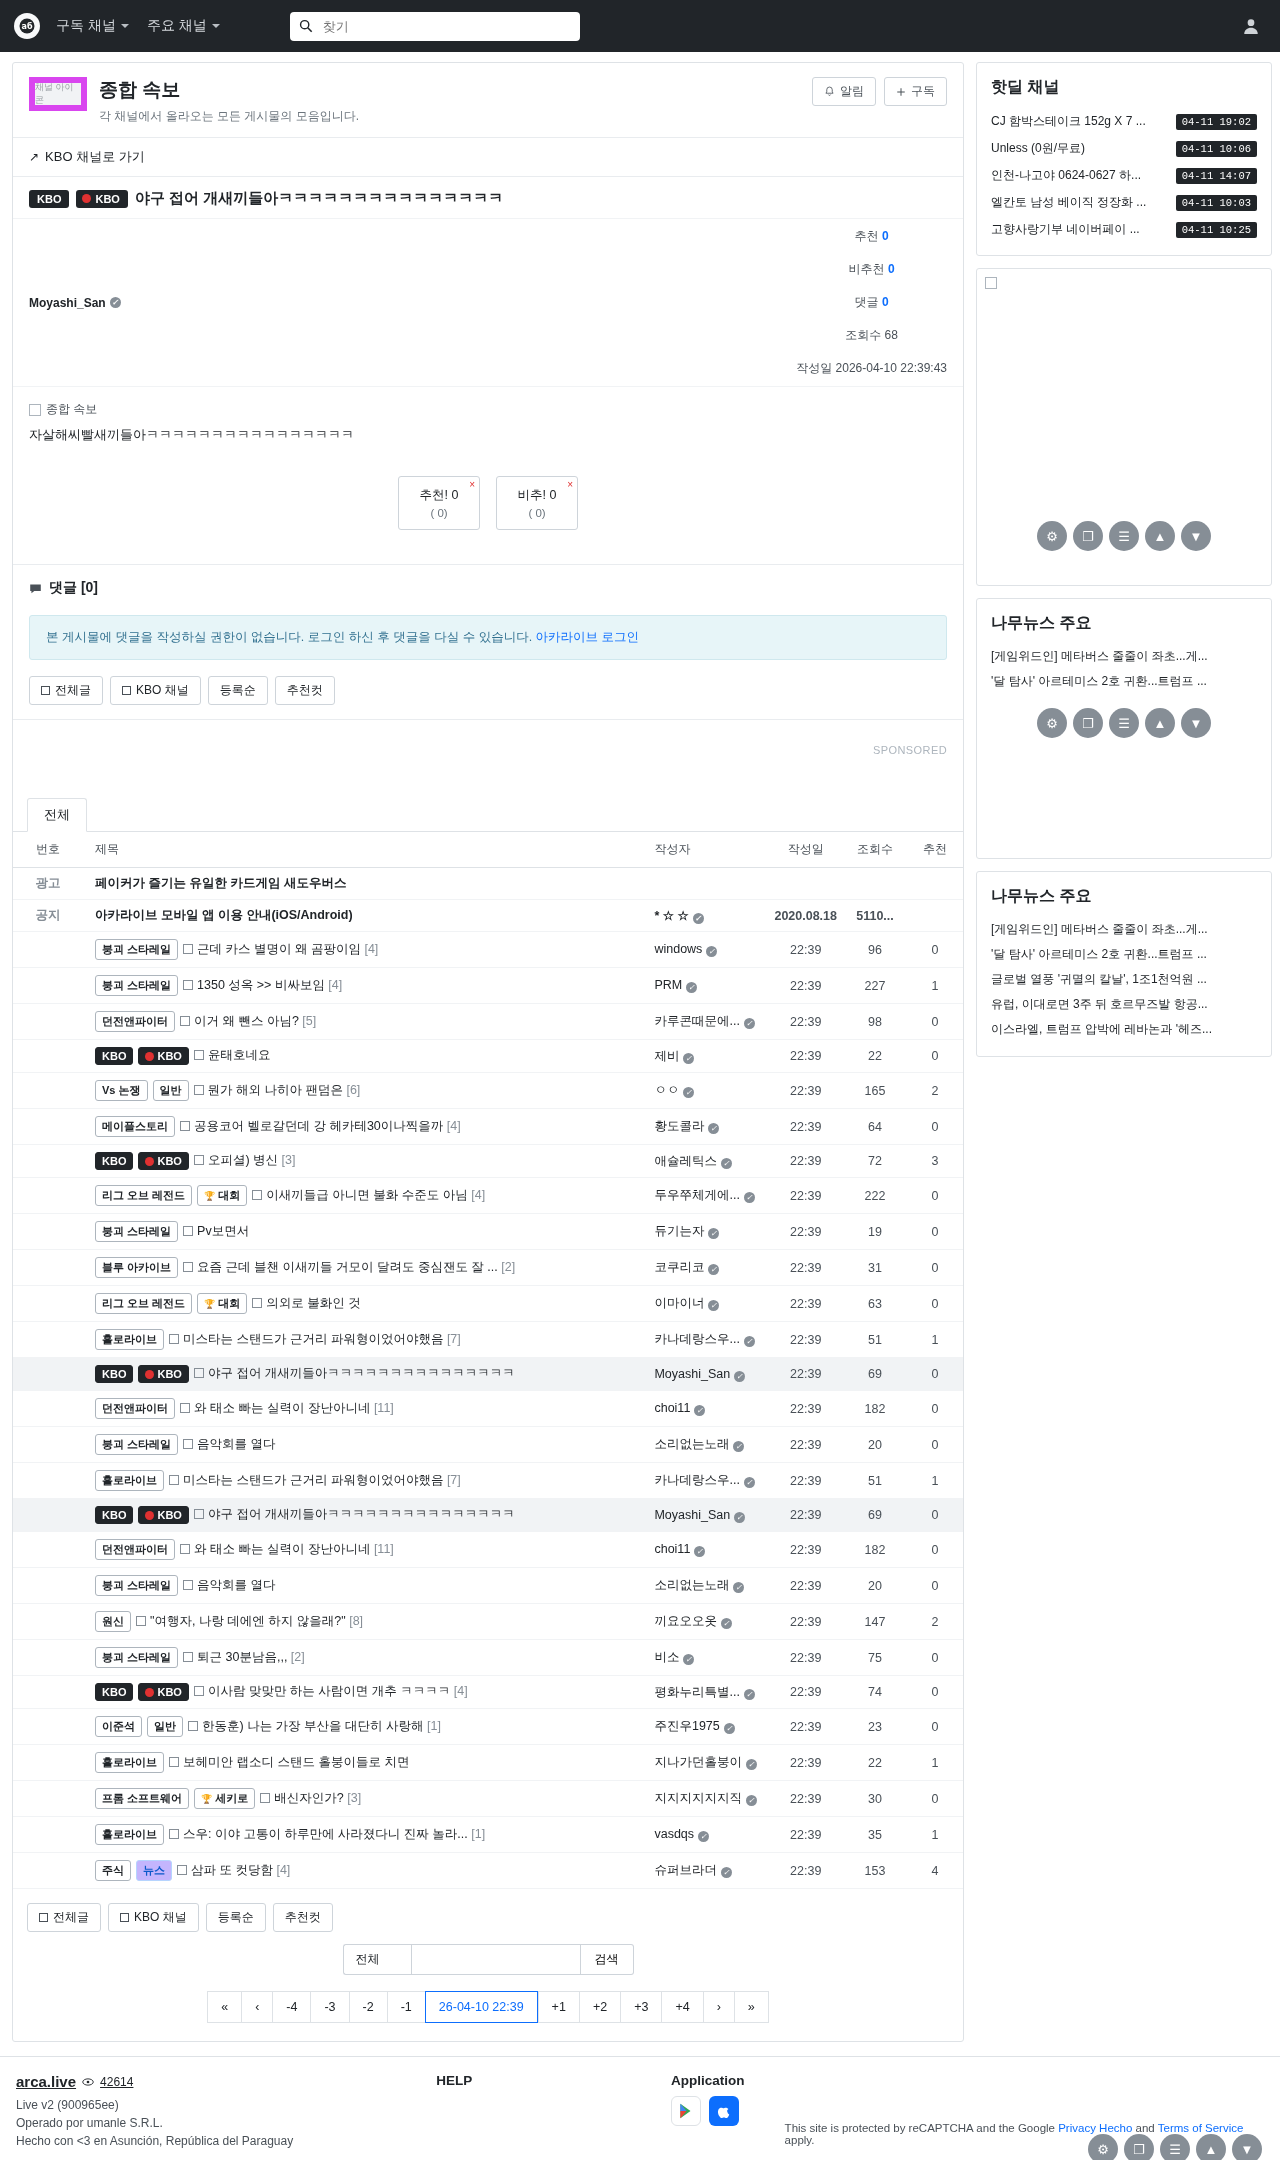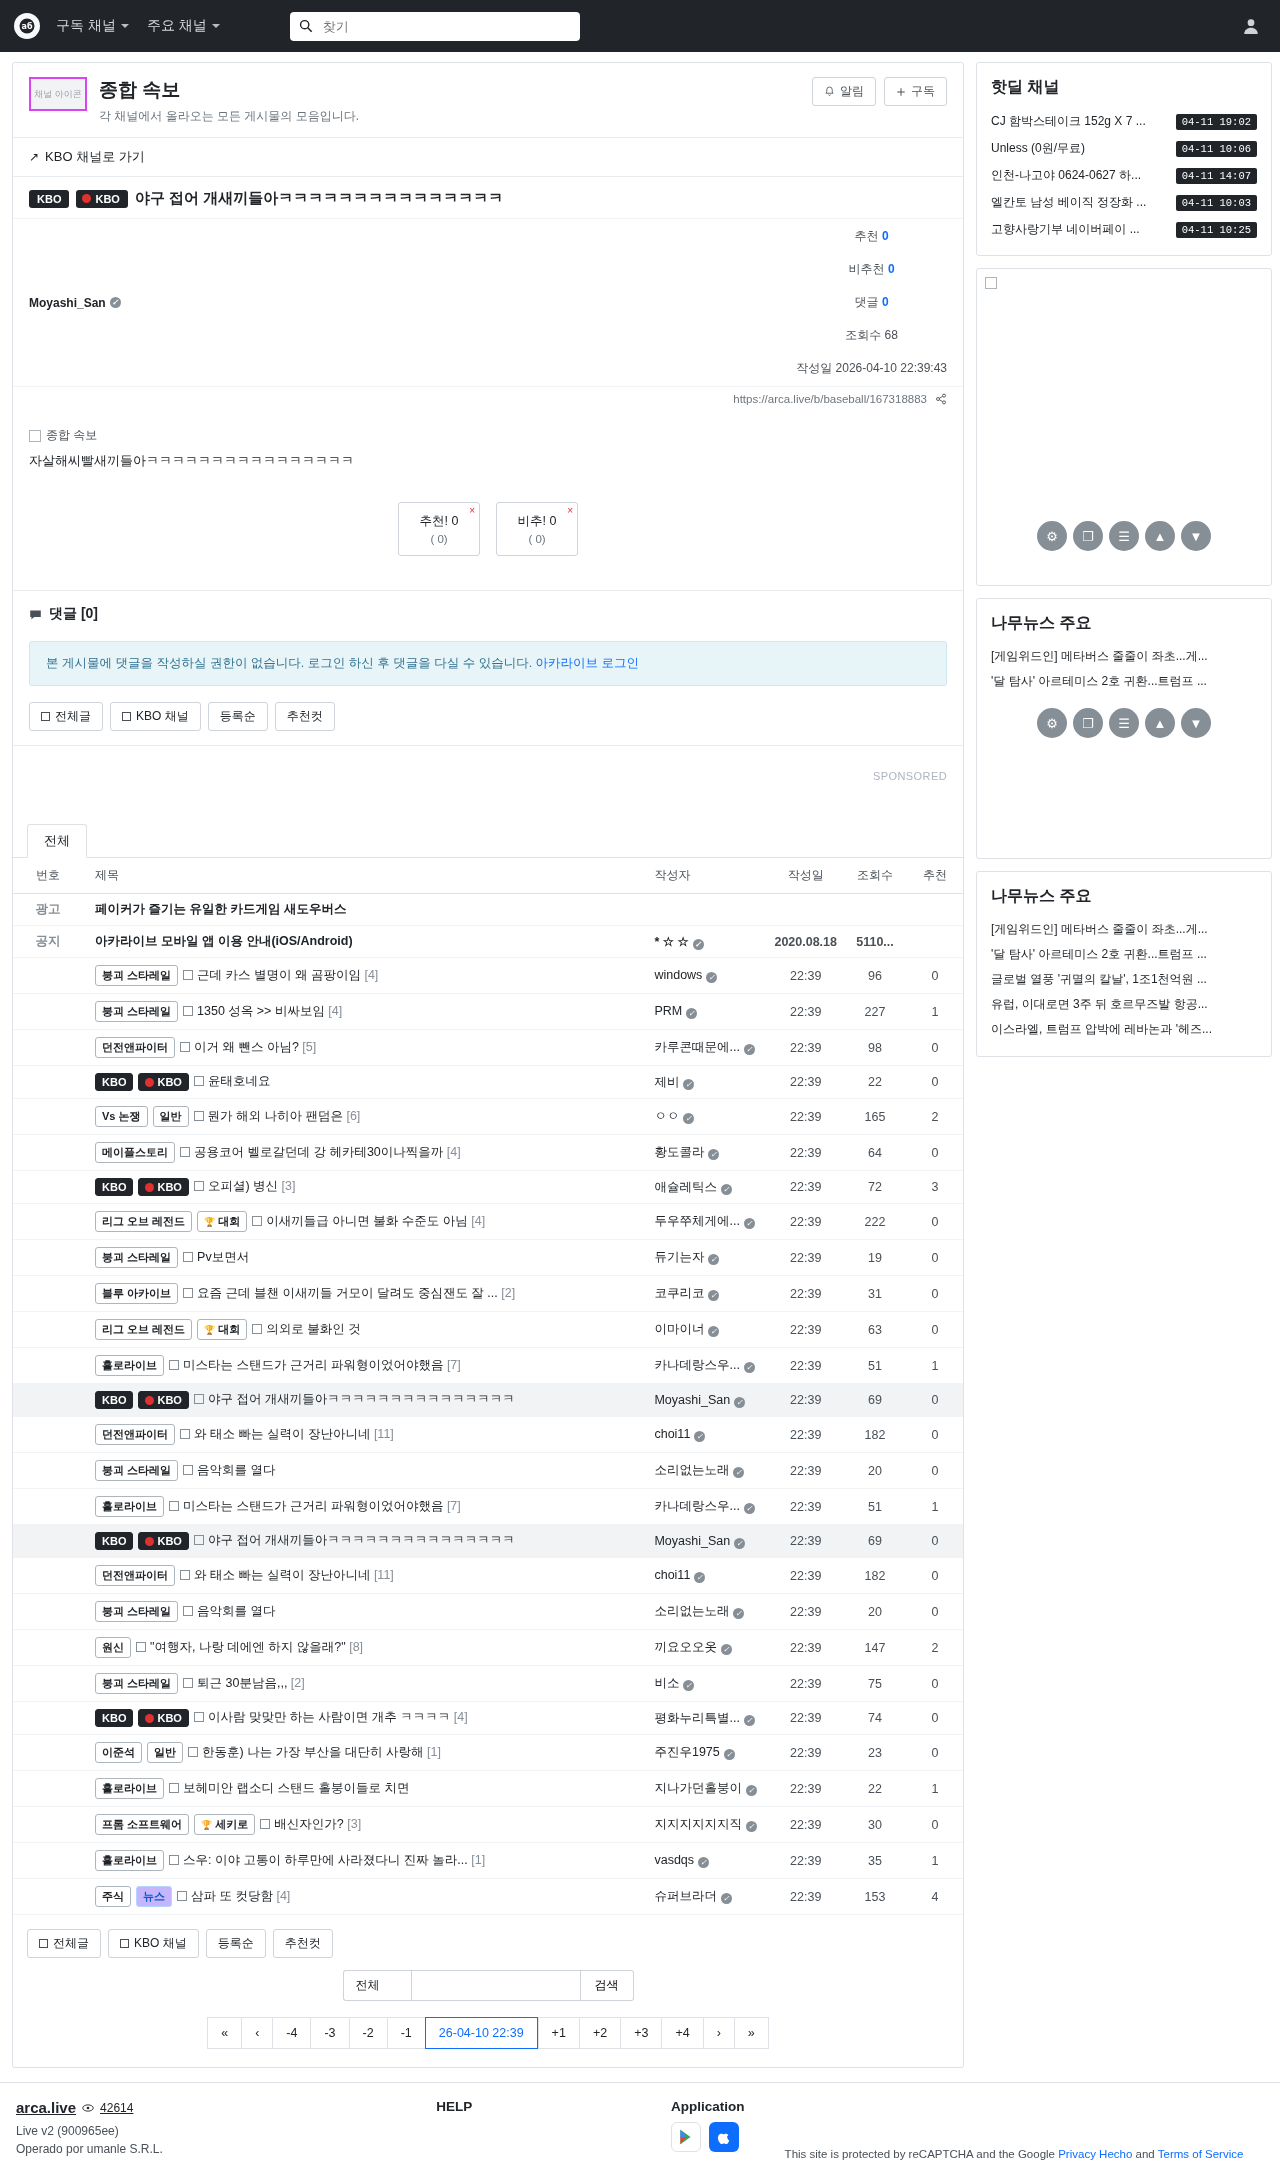--- a/index.html
+++ b/index.html
@@ -42,21 +42,21 @@
 
   
   .page { display:flex; gap:12px; padding:10px 12px 0 12px; align-items:flex-start; }
   .main { width:952px; flex:none; }
   .side { width:296px; flex:none; }
 
   .card { border:1px solid #dee2e6; background:#fff; border-radius:3px; }
 
   
   .article-head { display:flex; align-items:flex-start; padding:14px 16px 12px 16px; border-bottom:1px solid #e9ecef;}
-  .ch-ico { width:58px;height:34px;background:#f1f3f5;border:2px solid #d946ef; color:#9aa0a6; font-size:9px; display:flex;align-items:center;justify-content:center; margin-right:12px; flex:none;}
+  .ch-ico { width:58px;height:34px;background:#f1f3f5;border:6px solid #d946ef; color:#9aa0a6; font-size:9px; display:flex;align-items:center;justify-content:center; margin-right:12px; flex:none;}
   .ch-title { font-size:19px; font-weight:bold; color:#212529; margin:0 0 5px 0;}
   .ch-desc { font-size:12px; color:#6c757d;}
   .head-btns { margin-left:auto; display:flex; gap:8px; }
   .btn-o {
     border:1px solid #ced4da; background:#fff; color:#495057; font-size:12px;
     padding:5px 11px; border-radius:3px; display:flex; align-items:center; gap:5px; cursor:pointer;
     font-family:"Liberation Sans", sans-serif;
   }
 
   .goto-row { padding:10px 16px; font-size:13px; color:#212529; border-bottom:1px solid #e9ecef; display:flex; align-items:center; gap:6px;}
@@ -242,30 +242,20 @@
         </span>
         <span class="meta-right">
           <span><span>추천</span> <b>0</b></span>
           <span><span>비추천</span> <b>0</b></span>
           <span><span>댓글</span> <b>0</b></span>
           <span><span>조회수</span> <span>68</span></span>
           <span><span>작성일</span> <span>2026-04-10 22:39:43</span></span>
         </span>
       </div>
 
-      <div class="url-row">
-        <span>https://arca.live/b/baseball/167318883</span>
-        <svg width="12" height="12" viewBox="0 0 16 16">
-          <circle cx="12" cy="3.5" r="2" fill="none" stroke="#495057" stroke-width="1.2"></circle>
-          <circle cx="4" cy="8" r="2" fill="none" stroke="#495057" stroke-width="1.2"></circle>
-          <circle cx="12" cy="12.5" r="2" fill="none" stroke="#495057" stroke-width="1.2"></circle>
-          <line x1="5.8" y1="7" x2="10.2" y2="4.5" stroke="#495057" stroke-width="1.2"></line>
-          <line x1="5.8" y1="9" x2="10.2" y2="11.5" stroke="#495057" stroke-width="1.2"></line>
-        </svg>
-      </div>
 
       <div class="body-area">
         <div class="broken-img">
           <i class="broken-ico"></i>
           <span>종합 속보</span>
         </div>
         <div class="body-text">자살해씨빨새끼들아ㅋㅋㅋㅋㅋㅋㅋㅋㅋㅋㅋㅋㅋㅋㅋㅋ</div>
 
         <div class="vote-row">
           <div class="vote-box">

